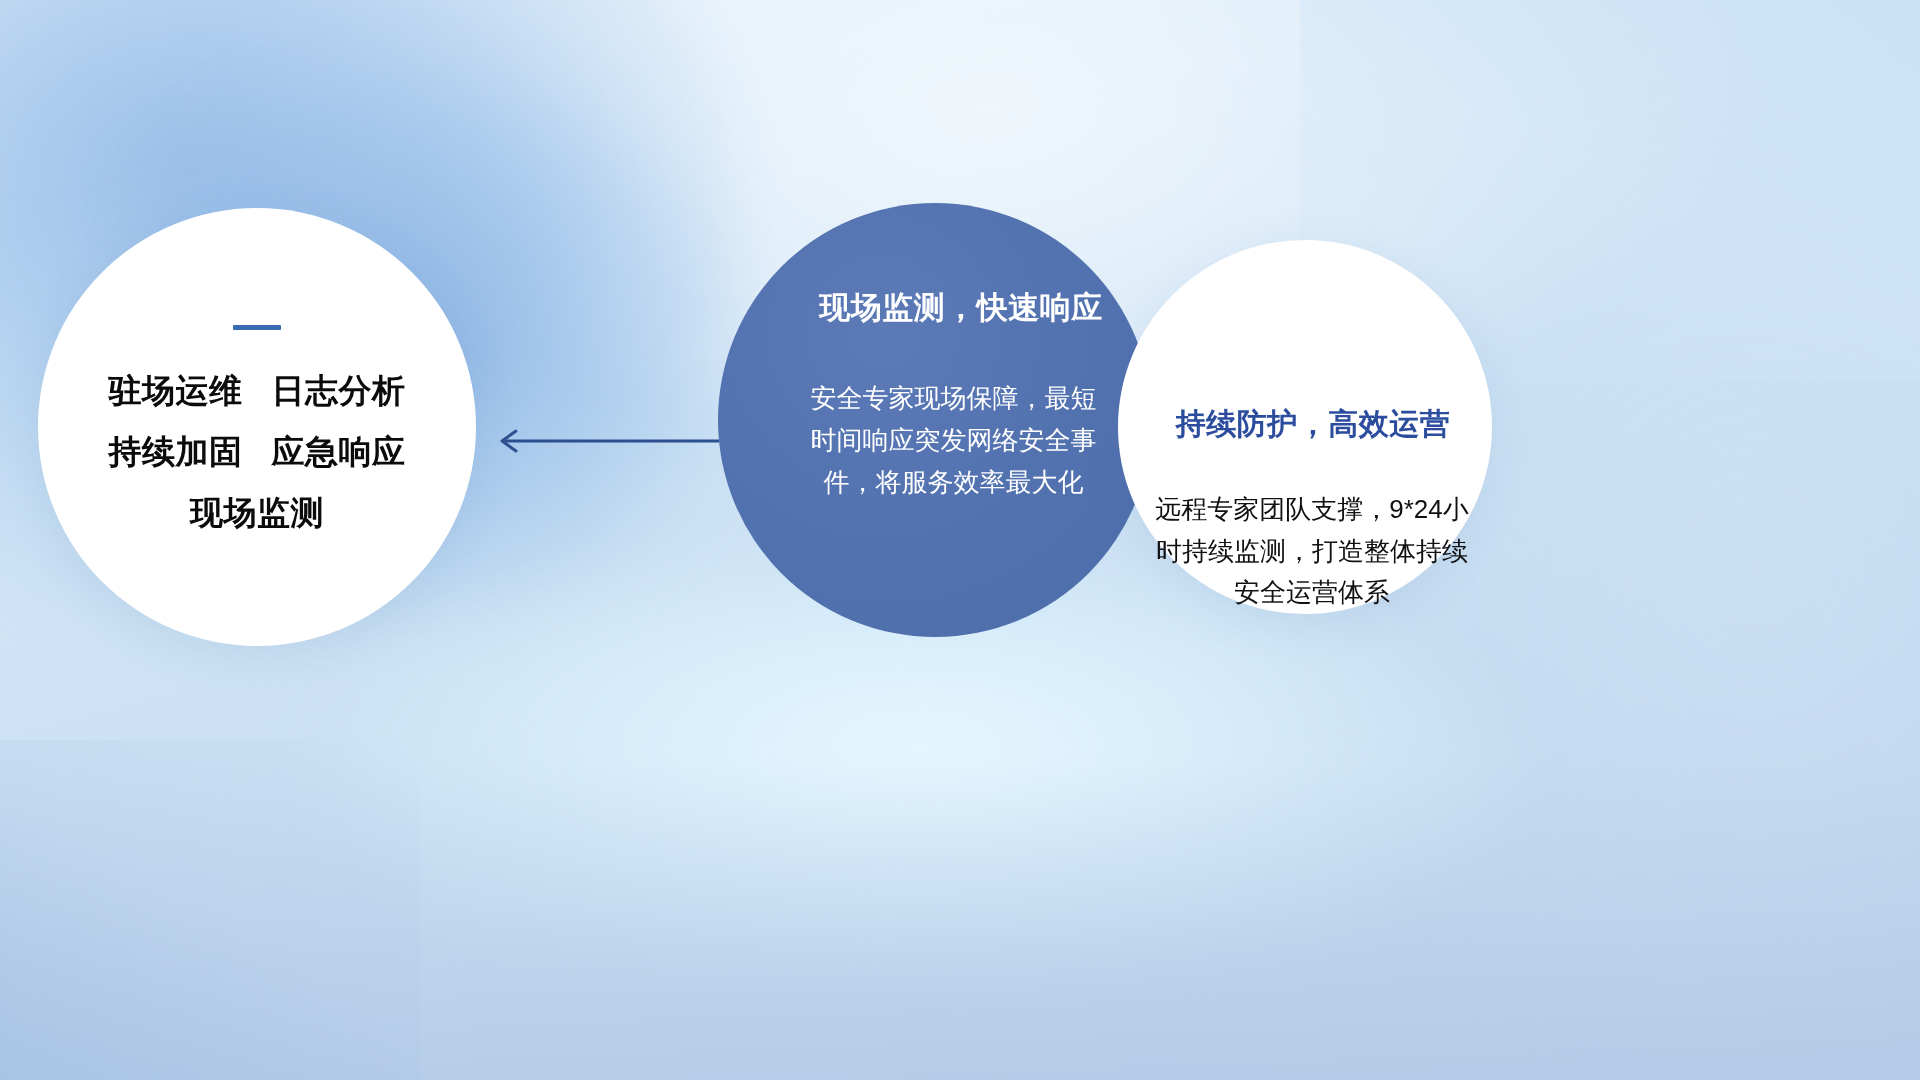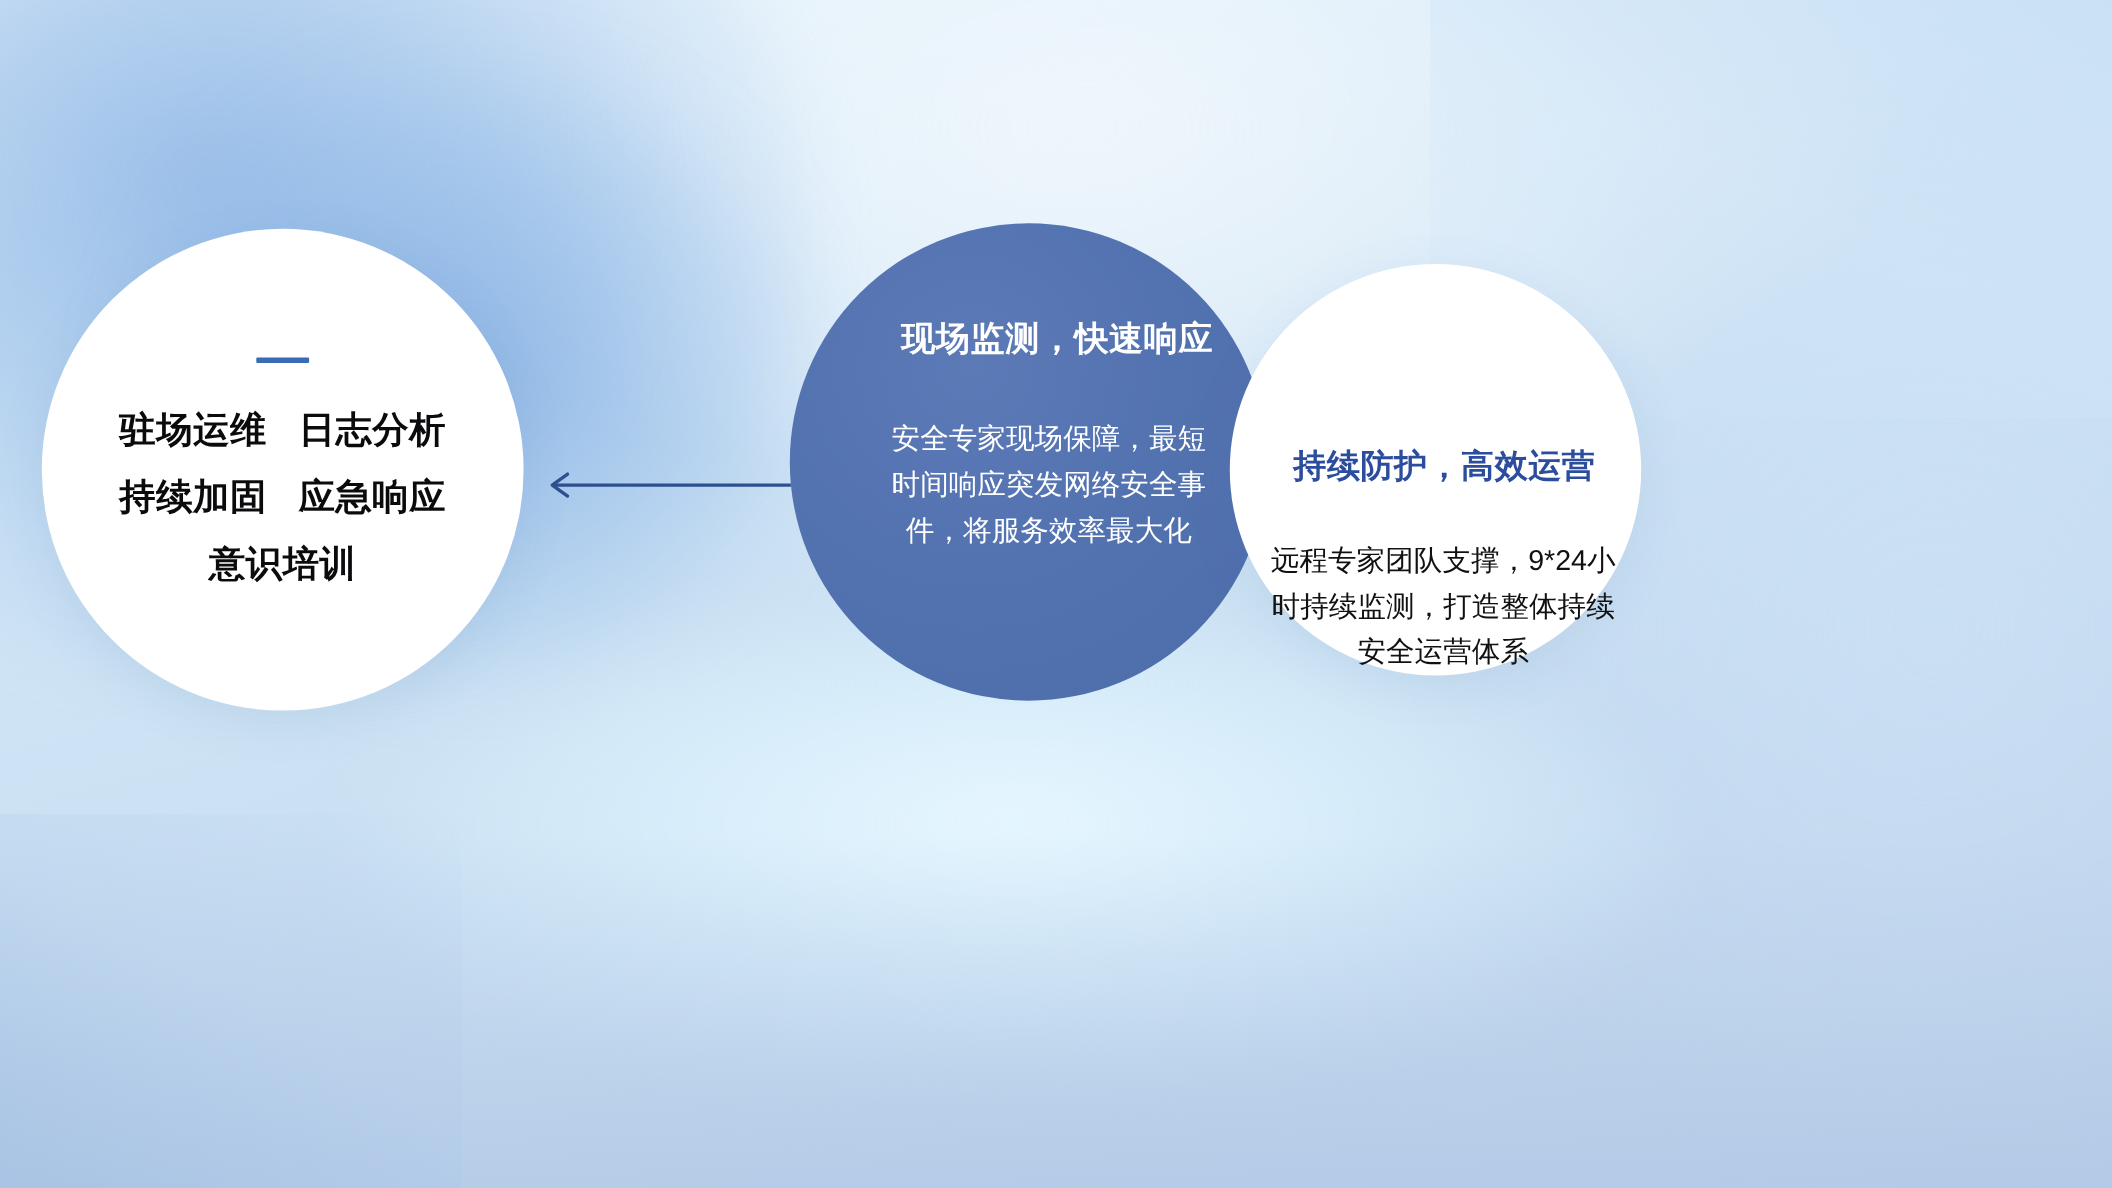--- a/index.html
+++ b/index.html
@@ -275,21 +275,21 @@
   <div class="bg-tr-corner"></div>
   <div class="bg-pale-center"></div>
   <div class="bg-bottom-band"></div>
   <div class="bg-bl-corner"></div>
 
   <div id="circle-left" class="circle circle-white">
     <div class="inner">
       <div class="left-dash"></div>
       <div class="left-line">驻场运维   日志分析</div>
       <div class="left-line">持续加固   应急响应</div>
-      <div class="left-line">意识培训</div>
+      <div class="left-line">现场监测</div>
     </div>
   </div>
 
   <svg id="arrow" viewBox="0 0 232 34">
     <line x1="231" y1="17" x2="16" y2="17" stroke="#2d4f8f" stroke-width="3"></line>
     <polyline points="28,7 14,17 28,27" fill="none" stroke="#2d4f8f" stroke-width="3" stroke-linecap="round" stroke-linejoin="round"></polyline>
   </svg>
 
   <div id="circle-mid" class="circle">
     <div class="inner">

